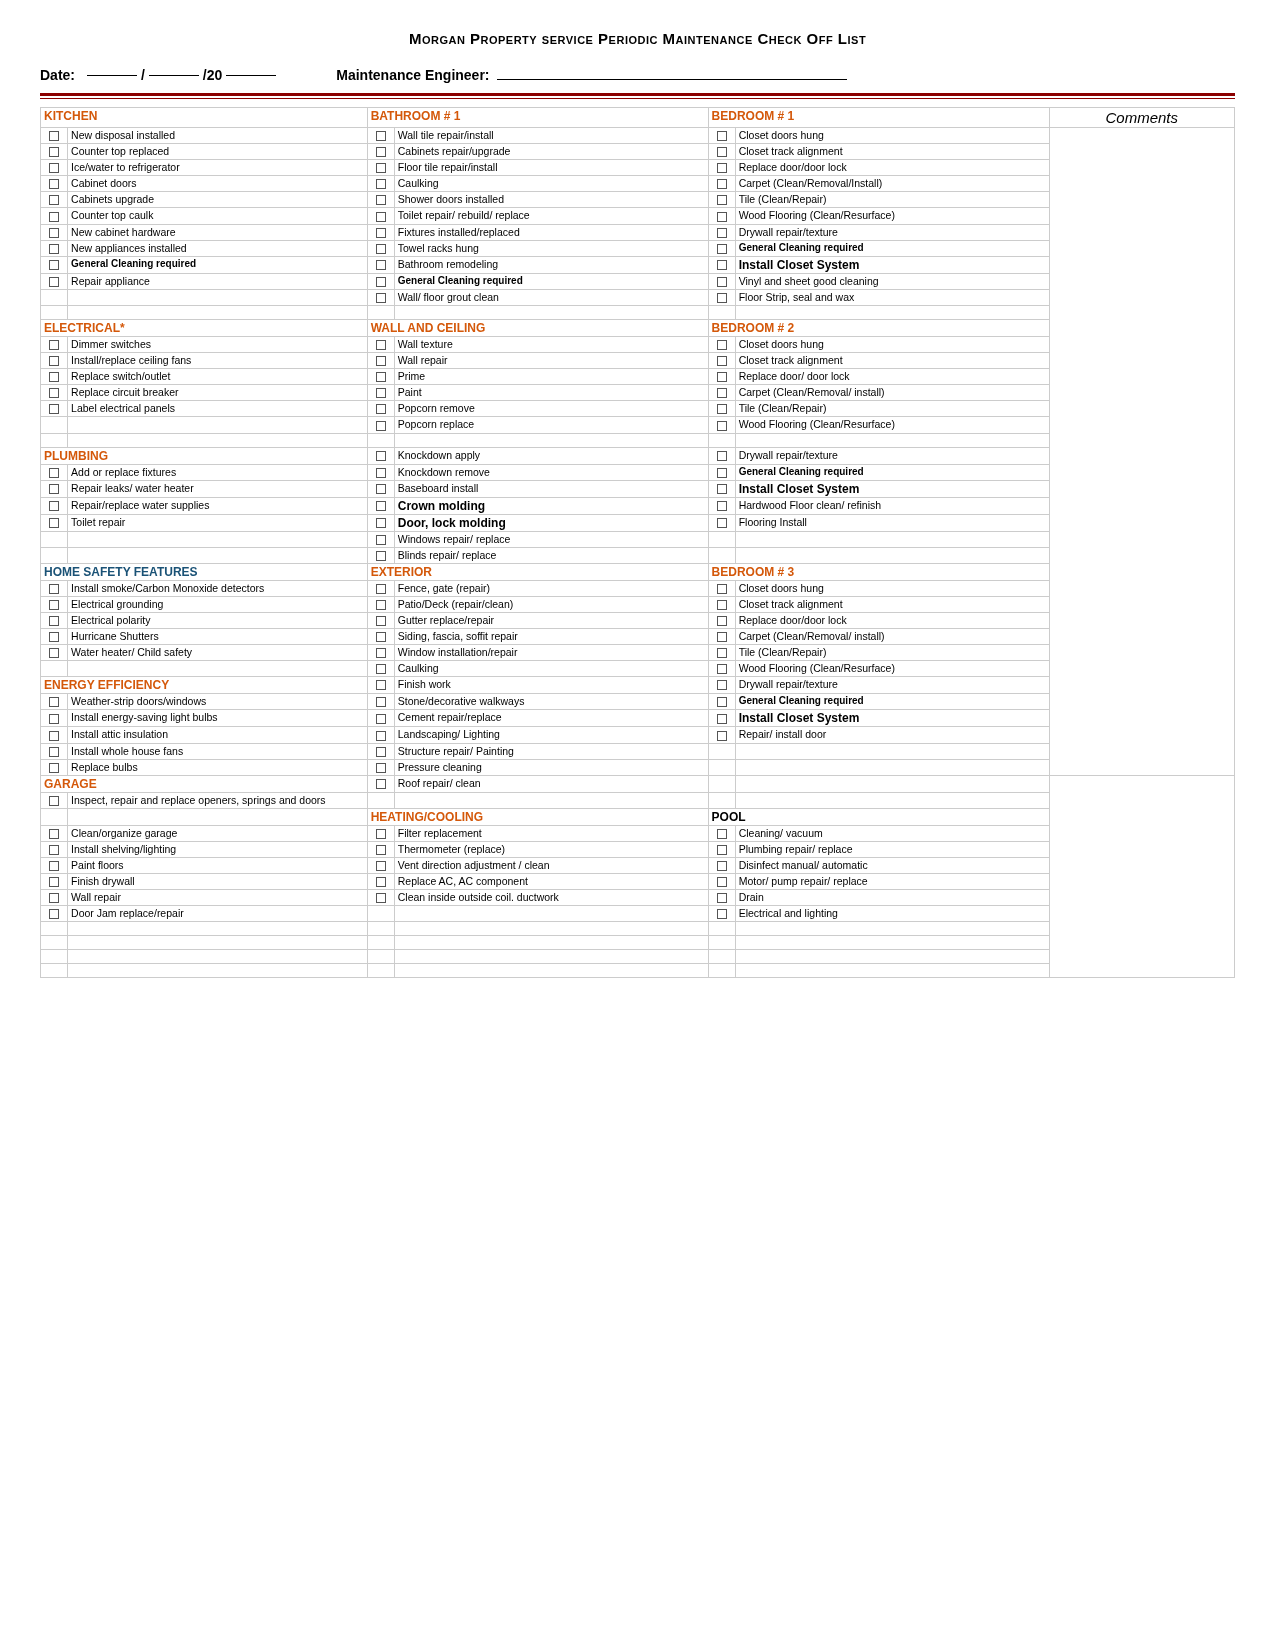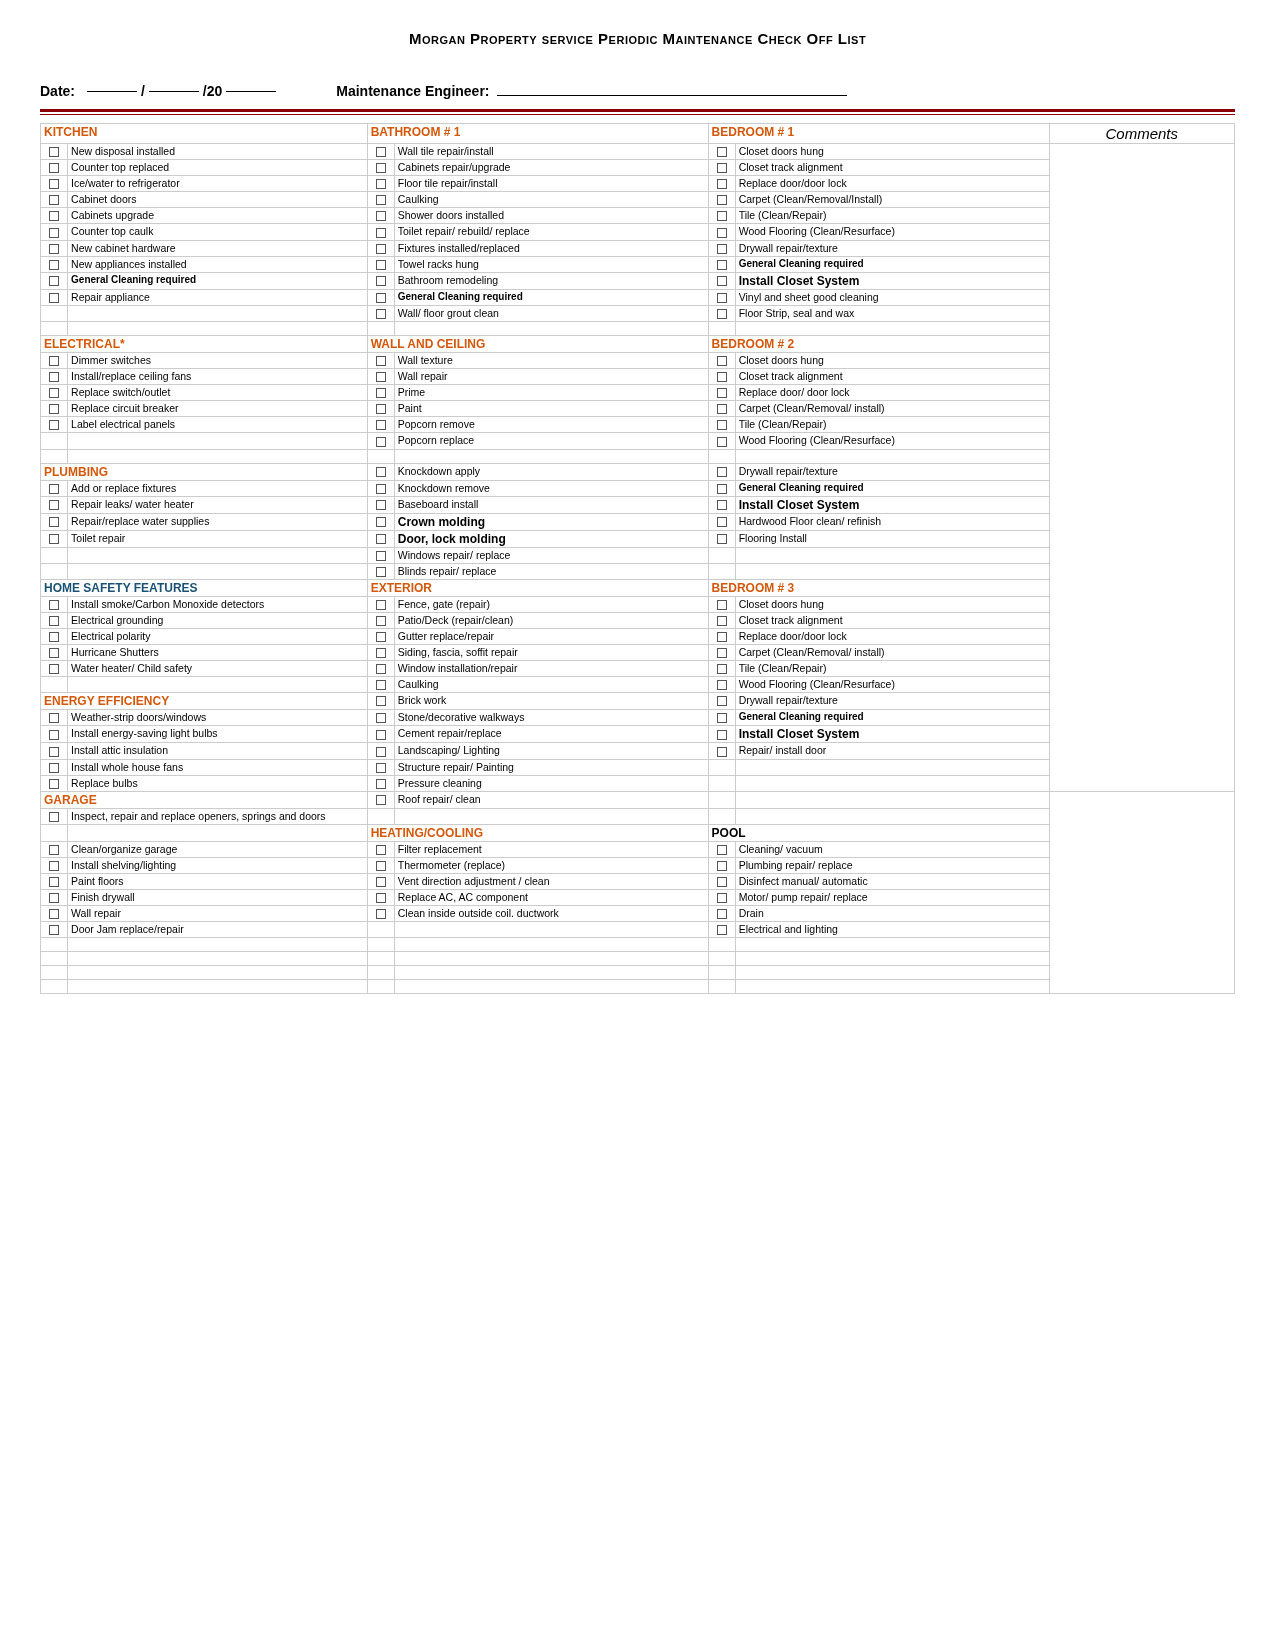--- a/index.html
+++ b/index.html
@@ -9,21 +9,21 @@
       font-size: 11px;
       color: #000;
       width: 1275px;
       min-height: 1650px;
       padding: 30px 40px;
     }
     .page-title {
       text-align: center;
       font-size: 15px;
       font-weight: bold;
-      margin-bottom: 36px;
+      margin-bottom: 20px;
       letter-spacing: 0.5px;
     }
     .header-line {
       display: flex;
       align-items: center;
       gap: 60px;
       margin-bottom: 10px;
       font-size: 14px;
       font-weight: bold;
     }
@@ -401,21 +401,21 @@
         <td></td>
       <td class="col-check"><span class="checkbox"></span></td>
       <td class="item-text">Caulking</td>
       <td class="col-check"><span class="checkbox"></span></td>
       <td class="item-text">Wood Flooring (Clean/Resurface)</td>
     </tr>
 
     <tr>
       <td colspan="2" class="section-header orange">ENERGY EFFICIENCY</td>
       <td class="col-check"><span class="checkbox"></span></td>
-      <td class="item-text">Brick work</td>
+      <td class="item-text">Finish work</td>
       <td class="col-check"><span class="checkbox"></span></td>
       <td class="item-text">Drywall repair/texture</td>
     </tr>
     <tr>
       <td class="col-check"><span class="checkbox"></span></td>
       <td class="item-text">Weather-strip doors/windows</td>
       <td class="col-check"><span class="checkbox"></span></td>
       <td class="item-text">Stone/decorative walkways</td>
       <td class="col-check"><span class="checkbox"></span></td>
       <td class="item-text bold-item">General Cleaning required</td>

